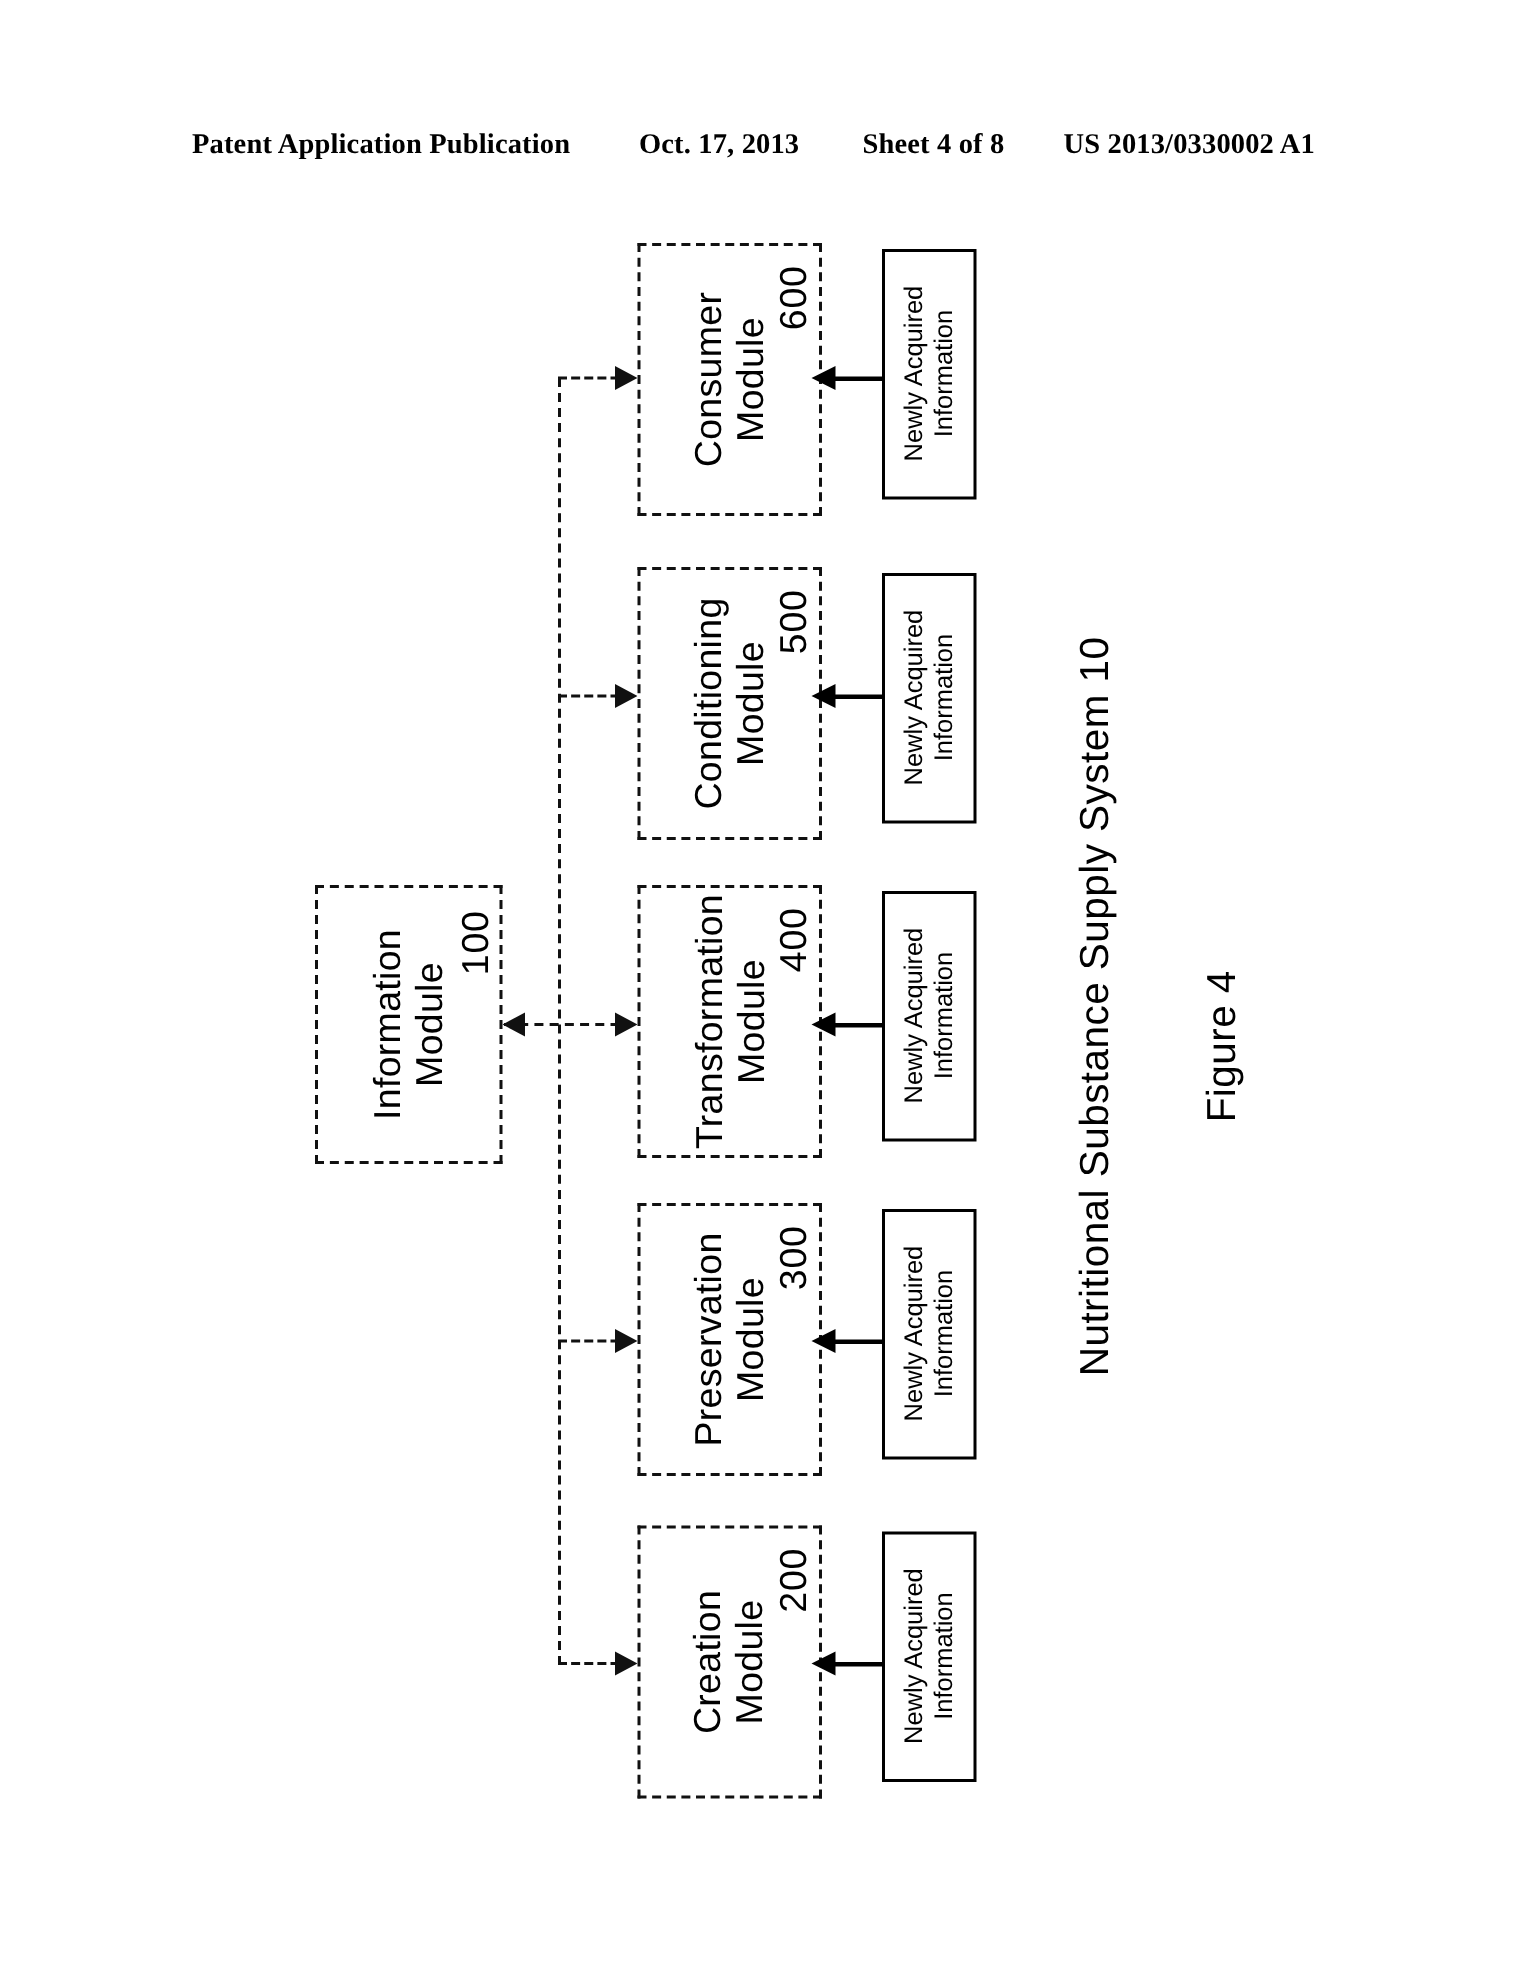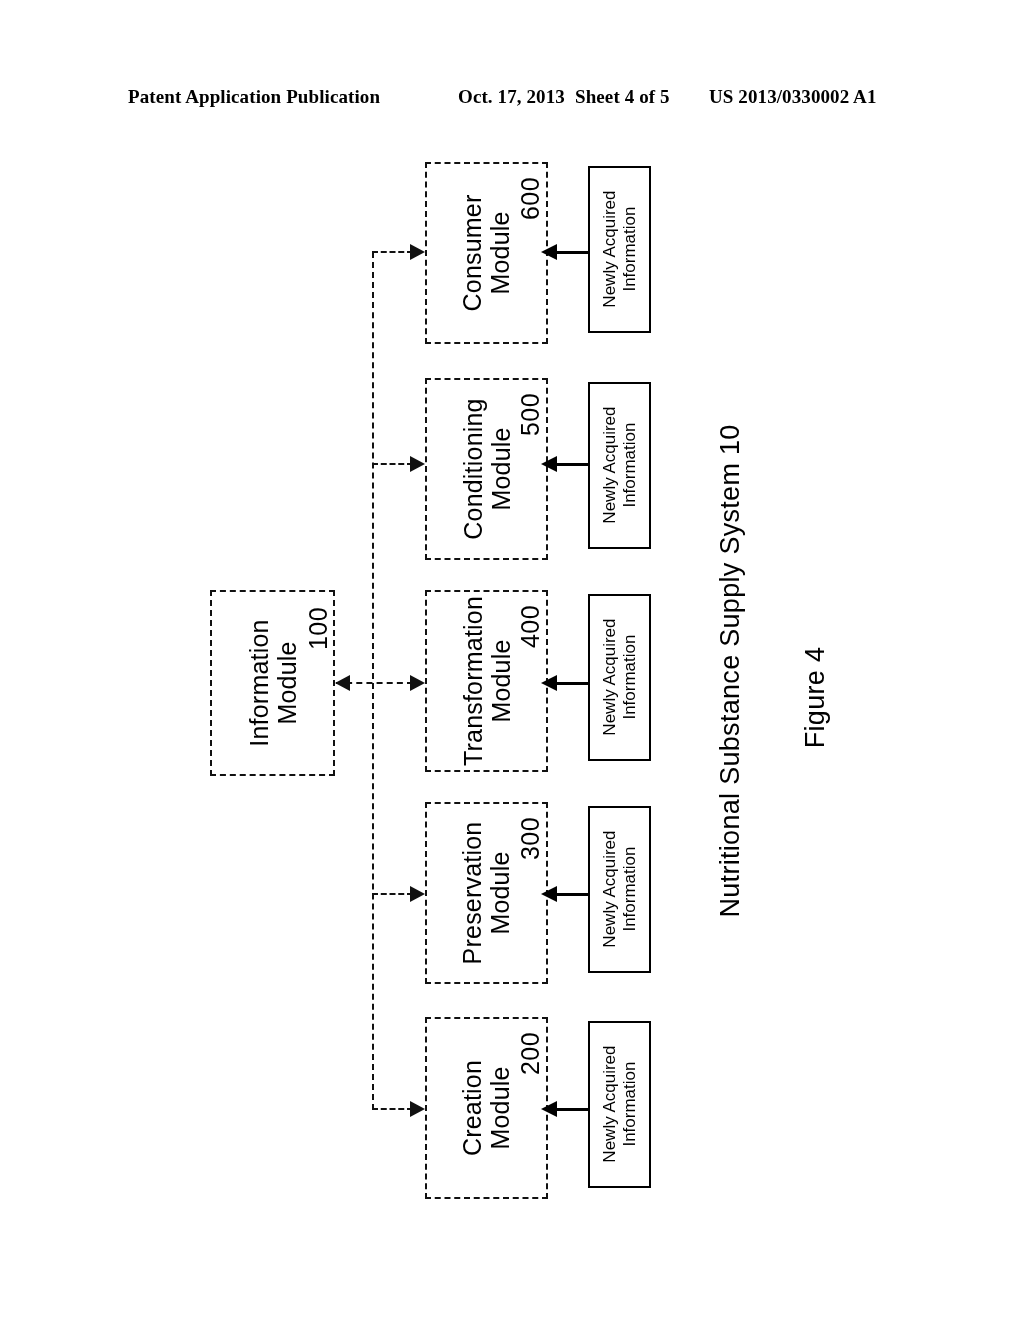--- a/index.html
+++ b/index.html
@@ -23,21 +23,21 @@
     top: 86px;
     width: 960px;
     height: 30px;
     font-family: "Liberation Serif", serif;
     font-weight: bold;
     font-size: 19px;
     letter-spacing: 0.1px;
     white-space: nowrap;
   }
   #patent-header .hdr-pub   { position: absolute; left: 126px;  top: 0; }
-  #patent-header .hdr-date  { position: absolute; left: 424px;  top: 0; margin-left: 32px; }
+  #patent-header .hdr-date  { position: absolute; left: 424px;  top: 0; }
   #patent-header .hdr-sheet { position: absolute; left: 573px;  top: 0; }
   #patent-header .hdr-num   { position: absolute; left: 707px;  top: 0; }
 
   
   #figure-sheet {
     position: absolute;
     left: 0;
     top: 0;
     width: 1024px;
     height: 1320px;
@@ -151,21 +151,21 @@
   }
   #system-caption { font-size: 27px; letter-spacing: 0.3px; }
   #figure-caption { font-size: 27px; letter-spacing: 0.3px; }
 </style>
 </head>
 <body>
 
 <div id="patent-header">
   <span class="hdr-pub">Patent Application Publication</span>
   <span class="hdr-date">Oct. 17, 2013</span>
-  <span class="hdr-sheet">Sheet 4 of 5</span>
+  <span class="hdr-sheet">Sheet 4 of 8</span>
   <span class="hdr-num">US 2013/0330002 A1</span>
 </div>
 
 <div id="figure-sheet">
 
   <div class="trunk" style="left:372px; top:252px; height:858px;"></div>
 
   <div class="branch" style="left:372px; top:251px; width:41px;"></div>
   <div class="arrow-right" style="left:410px; top:244px;"></div>
 

